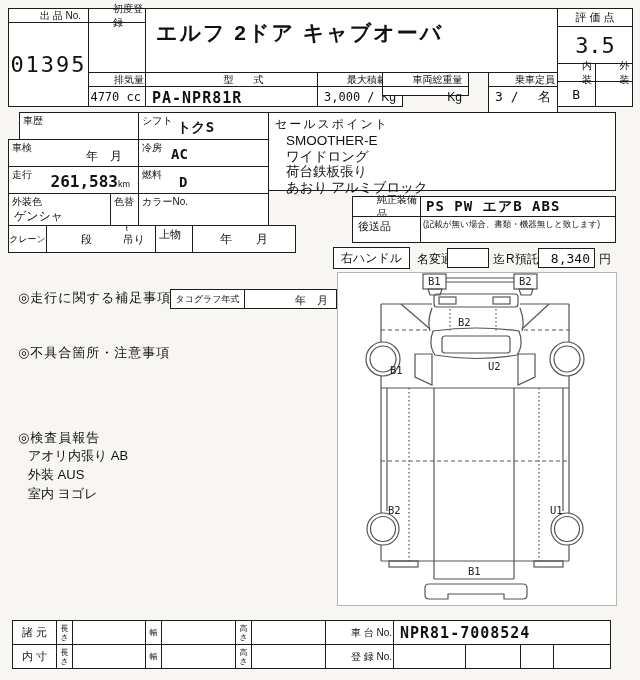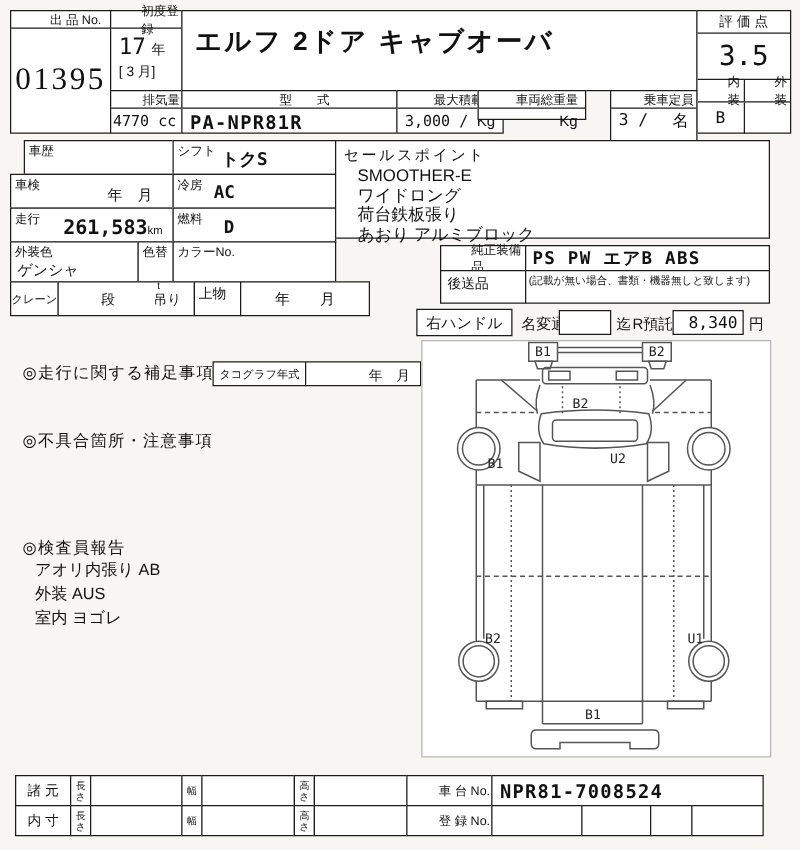--- a/index.html
+++ b/index.html
@@ -20,34 +20,29 @@
 </style>
 </head>
 <body>
 
 <div id="sheet">
 
   <div class="box" style="left:8px;top:8px;width:81px;height:99px;">
     <div class="divb cen" style="height:13px;">
         <span class="lbl">出 品 No.</span>
       </div>
-    <div class="cen mono" style="height:82px;font-size:25px;letter-spacing:2px;font-family:Liberation Serif, serif;">
+    <div class="cen mono" style="height:82px;font-size:22px;letter-spacing:2px;">
         <span>01395</span>
       </div>
   </div>
 
   <div class="box" style="left:88px;top:8px;width:58px;height:65px;">
     <div class="divb cen" style="height:13px;">
         <span class="lbl">初度登録</span>
       </div>
-    <div style="padding:4px 4px 0 6px;">
-      <div><span class="mono" style="font-size:18px;">17</span>
-           <span style="font-size:11px;">年</span></div>
-      <div style="font-size:11px;margin-top:2px;">[ 3 月]</div>
-    </div>
   </div>
 
   <div class="box" style="left:145px;top:8px;width:413px;height:65px;">
     <div style="display:flex;align-items:center;height:48px;padding-left:10px;font-size:21px;letter-spacing:2px;font-weight:600;">エルフ 2ドア キャブオーバ</div>
   </div>
 
   <div class="box" style="left:557px;top:8px;width:76px;height:99px;">
     <div class="divb cen" style="height:17px;">
         <span style="font-size:11px;">評 価 点</span>
       </div>

